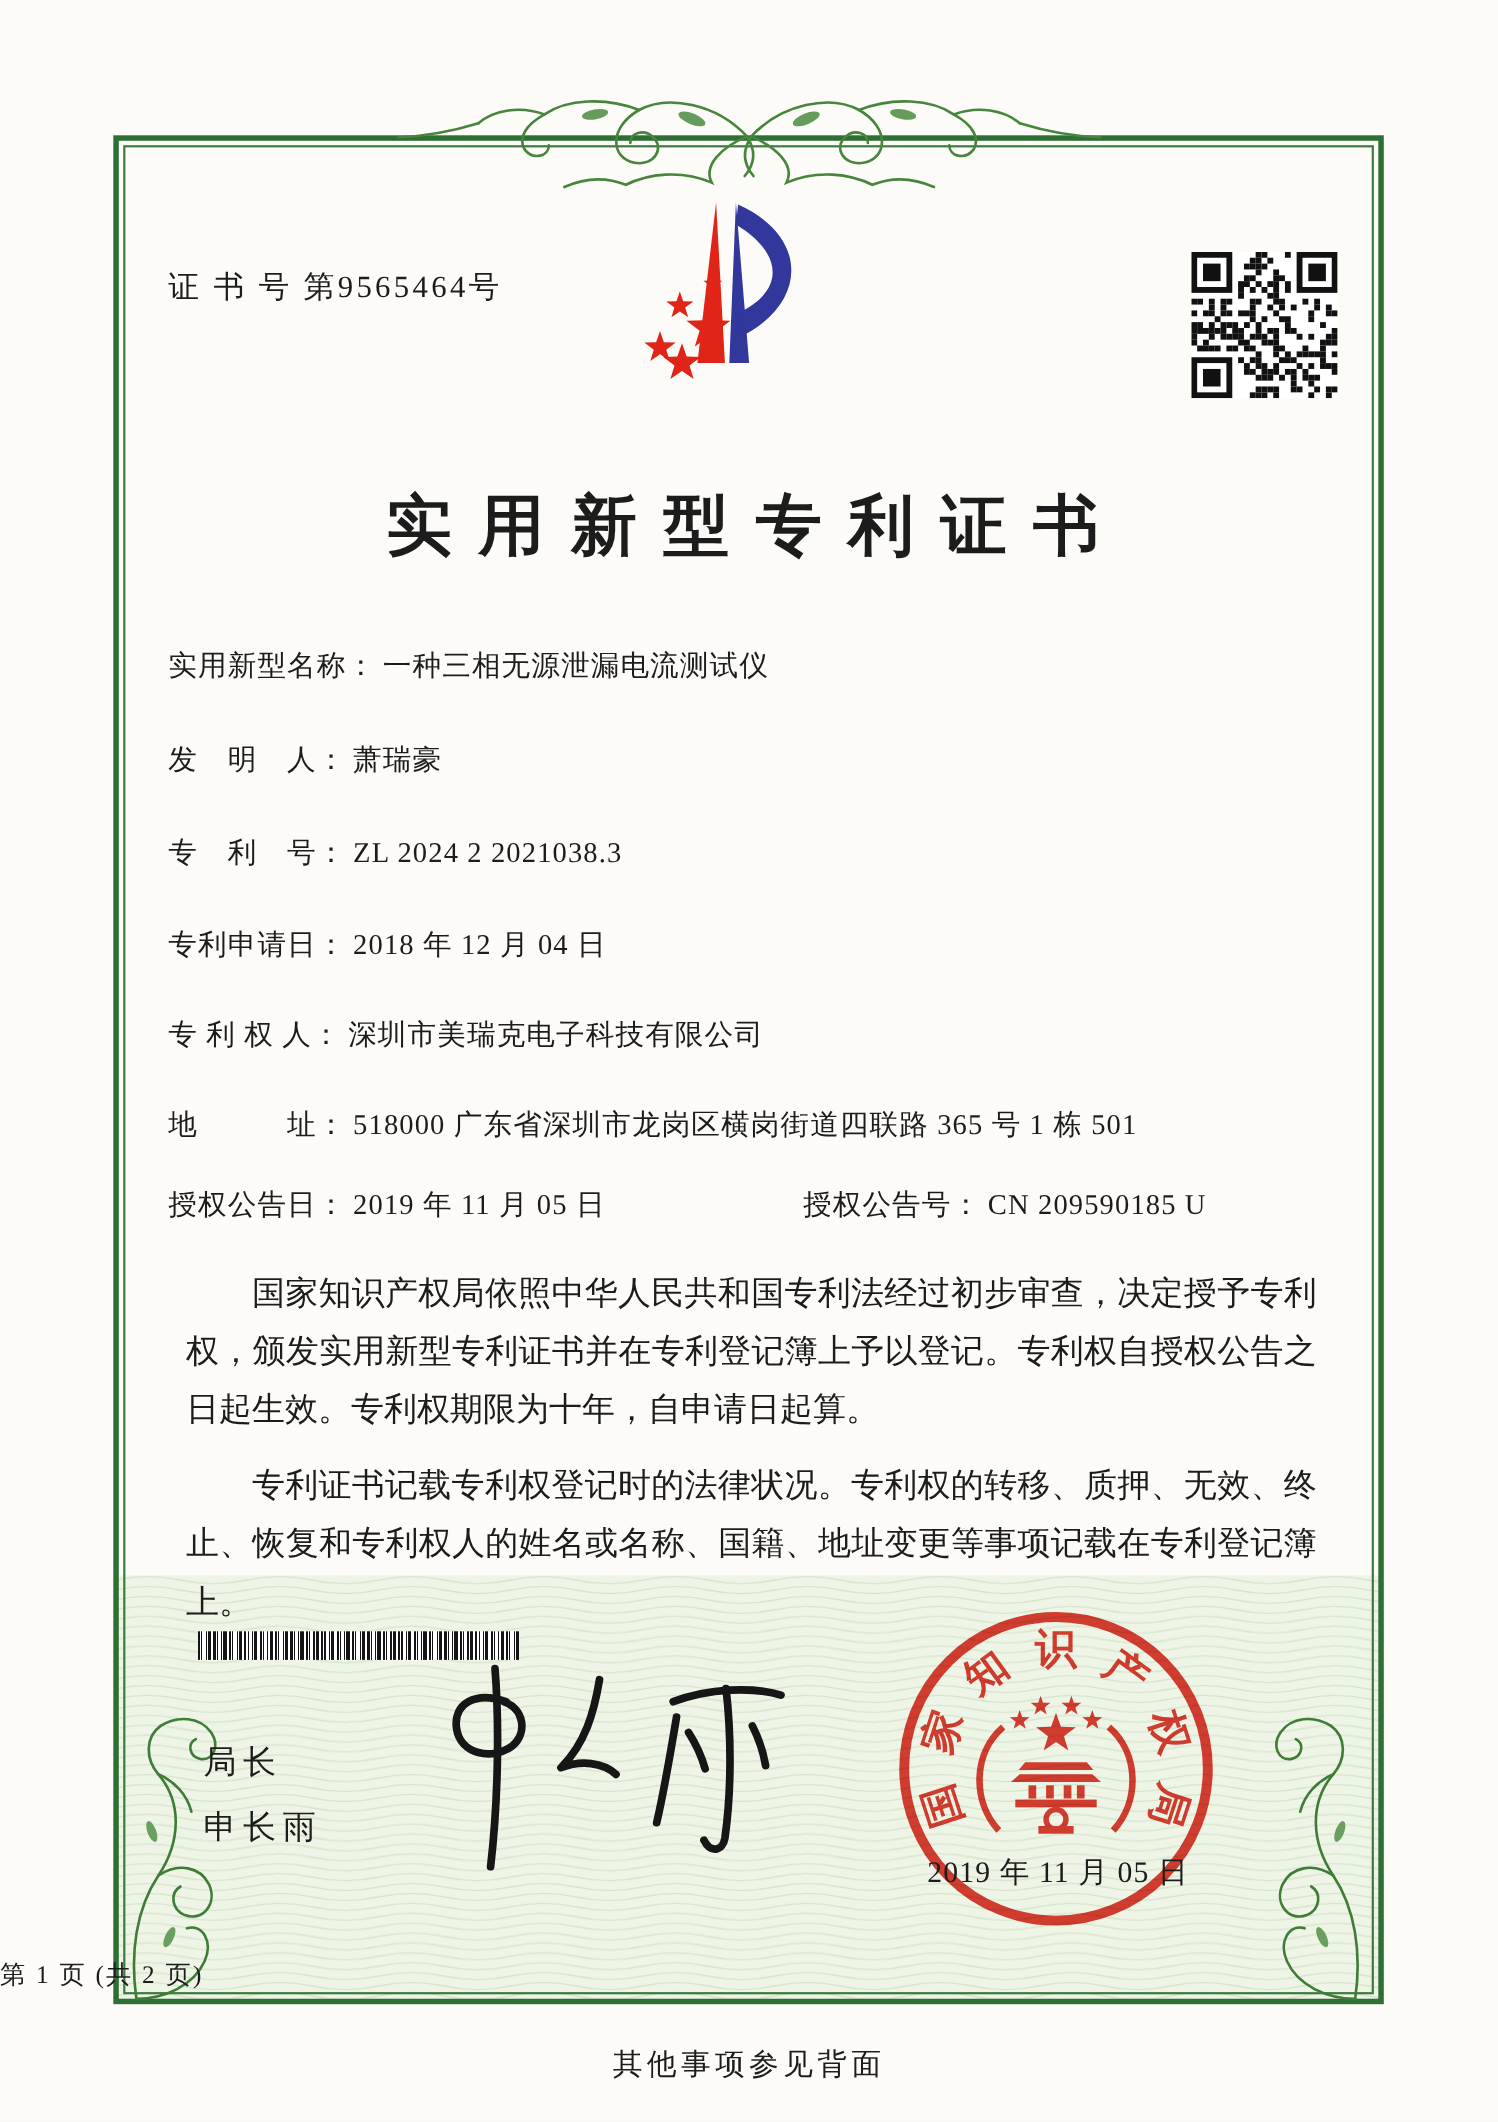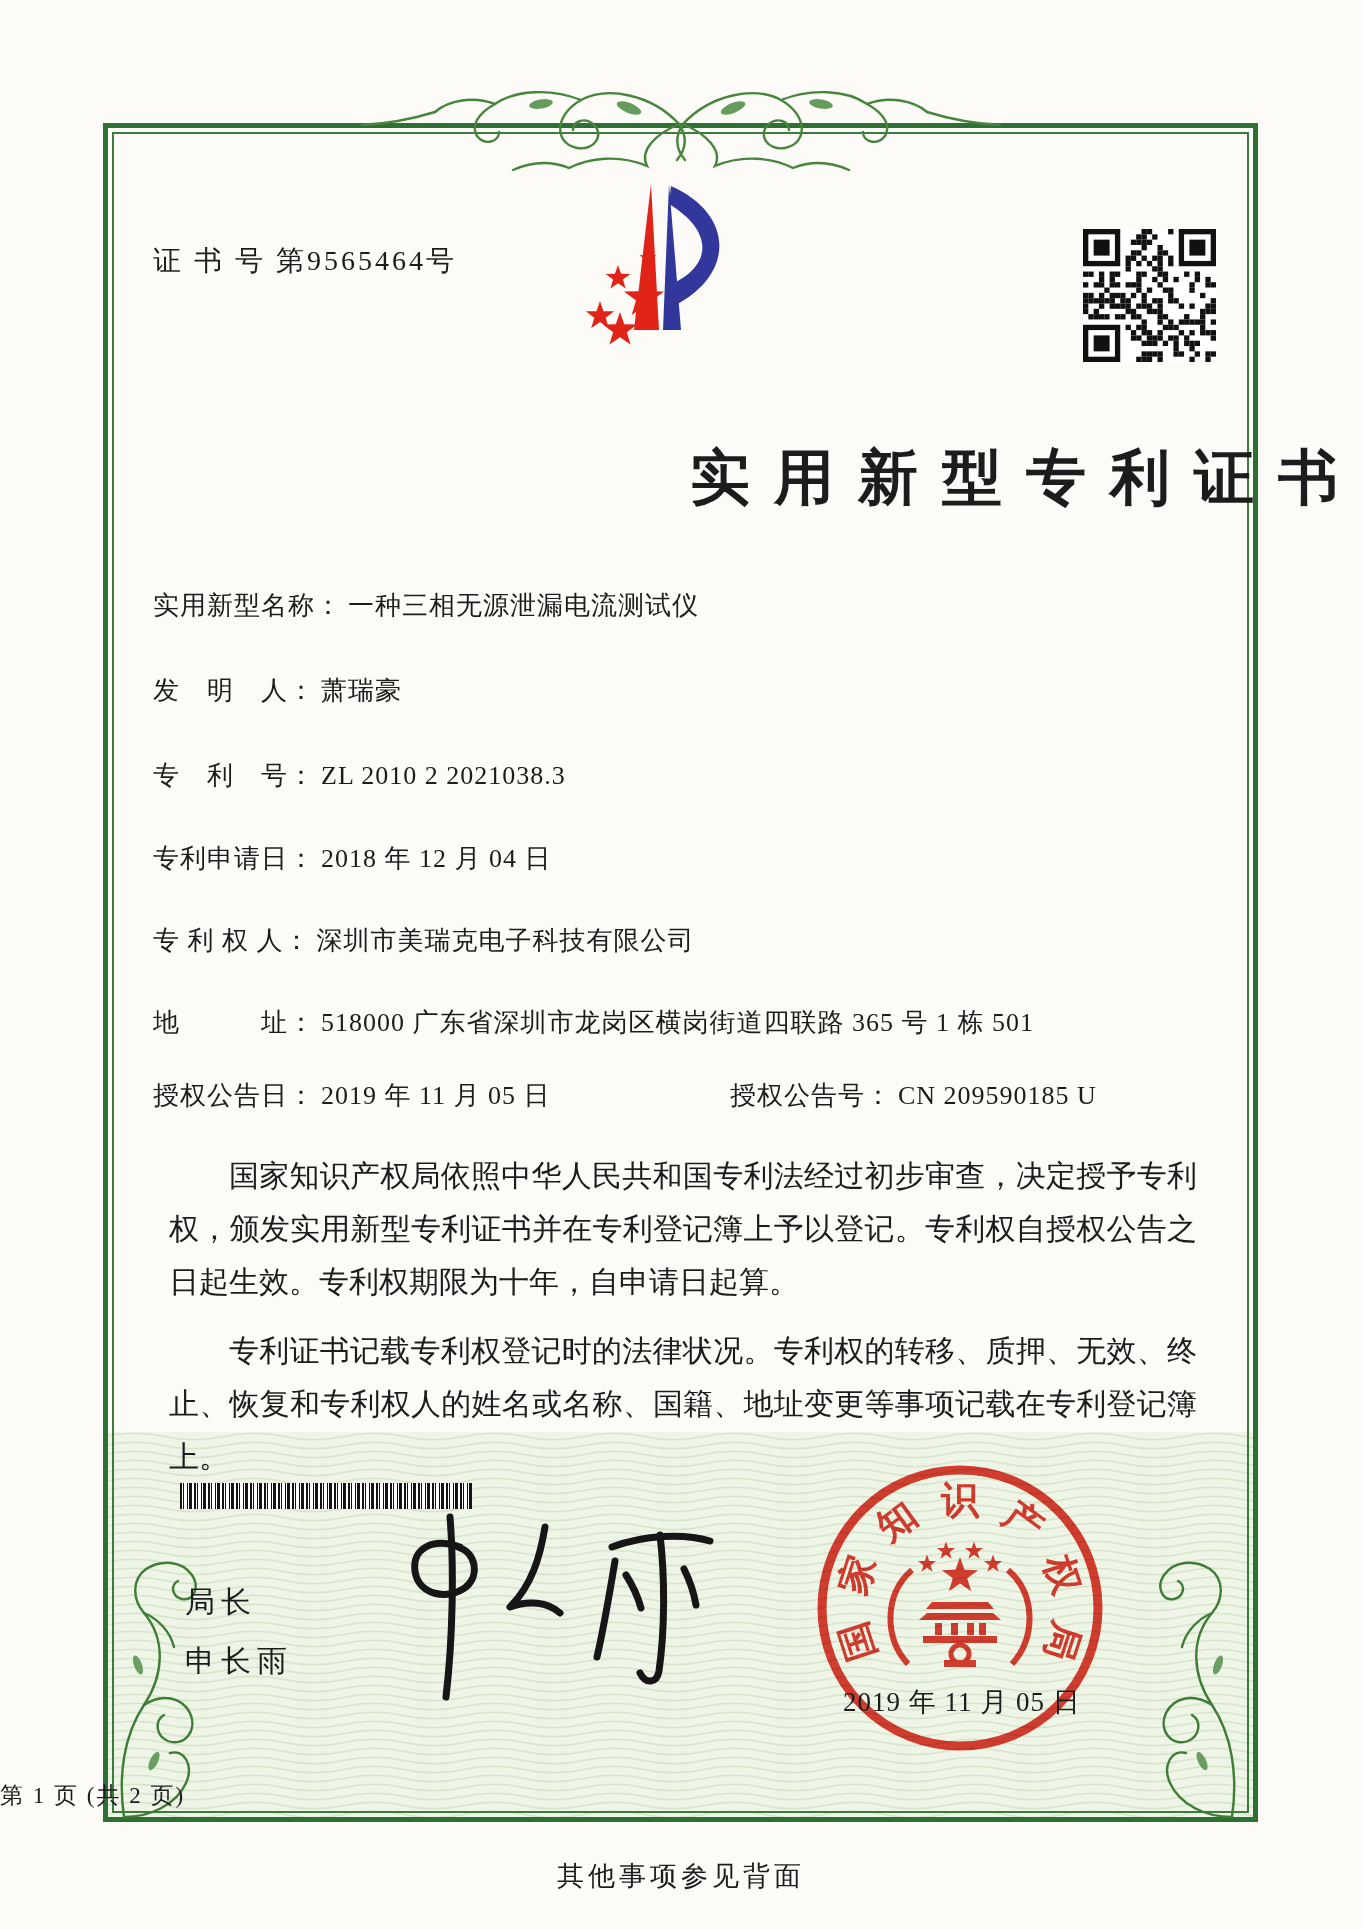--- a/index.html
+++ b/index.html
@@ -16,21 +16,21 @@
   
   .top-ornament{position:absolute;left:361px;top:74px;}
   .corner{position:absolute;}
   .corner-left{left:110px;top:1535px;}
   .corner-right{left:1096px;top:1535px;}
   .waves{position:absolute;left:104px;top:1432px;}
   .logo{position:absolute;left:518px;top:178px;}
   .qr{position:absolute;left:1083px;top:229px;}
   
   .cert-no{position:absolute;left:153px;top:226px;font-size:28px;letter-spacing:3px;margin-top:16px;}
-  .title{position:absolute;left:0;top:438px;width:100%;text-align:right;
+  .title{position:absolute;left:0;top:438px;width:100%;text-align:center;
     font-size:60px;font-weight:700;letter-spacing:24px;padding-left:12px;box-sizing:border-box;}
   .field-row{position:absolute;left:153px;width:1080px;font-size:26px;letter-spacing:1px;white-space:nowrap;}
   .field-label{display:inline-block;}
   .field-value{display:inline-block;margin-left:6px;}
   .grant2{position:absolute;left:577px;top:0;}
   .body-text{position:absolute;left:153px;top:1133px;width:1060px;
     font-size:30px;line-height:53px;text-align:justify;}
   .body-text p{margin:16px;text-indent:2em;}
   .barcode{position:absolute;left:180px;top:1483px;width:292px;height:26px;
     background:repeating-linear-gradient(90deg,
@@ -316,21 +316,21 @@
 
   <div class="title">实用新型专利证书</div>
 
   <div class="field-row" style="top:588px">
     <span class="field-label">实用新型名称：</span><span class="field-value">一种三相无源泄漏电流测试仪</span>
   </div>
   <div class="field-row" style="top:673px">
     <span class="field-label">发　明　人：</span><span class="field-value">萧瑞豪</span>
   </div>
   <div class="field-row" style="top:758px">
-    <span class="field-label">专　利　号：</span><span class="field-value">ZL 2010 2 2021038.3</span>
+    <span class="field-label">专　利　号：</span><span class="field-value">ZL 2024 2 2021038.3</span>
   </div>
   <div class="field-row" style="top:841px">
     <span class="field-label">专利申请日：</span><span class="field-value">2018 年 12 月 04 日</span>
   </div>
   <div class="field-row" style="top:923px">
     <span class="field-label">专 利 权 人：</span><span class="field-value">深圳市美瑞克电子科技有限公司</span>
   </div>
   <div class="field-row" style="top:1005px">
     <span class="field-label">地　　　址：</span><span class="field-value">518000 广东省深圳市龙岗区横岗街道四联路 365 号 1 栋 501</span>
   </div>

